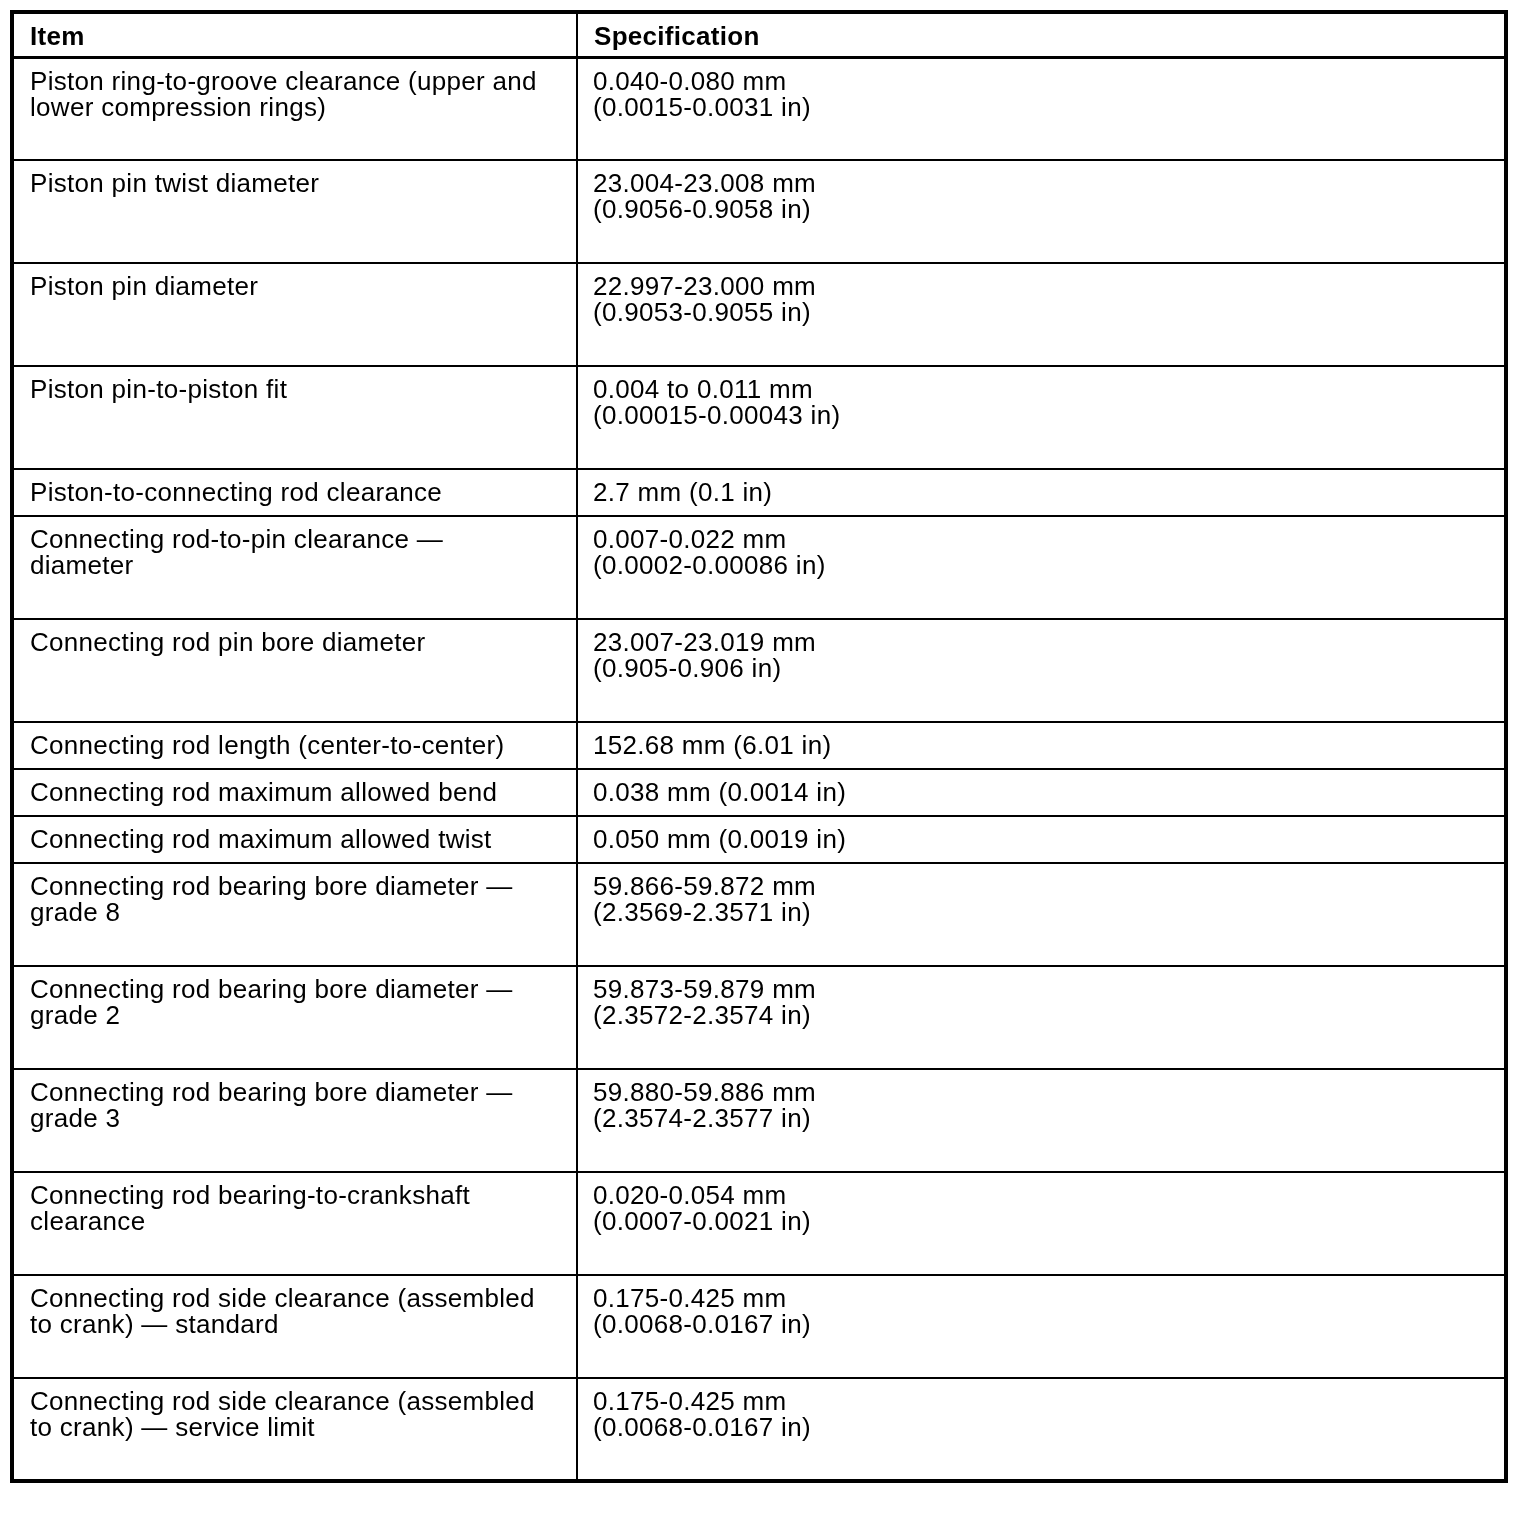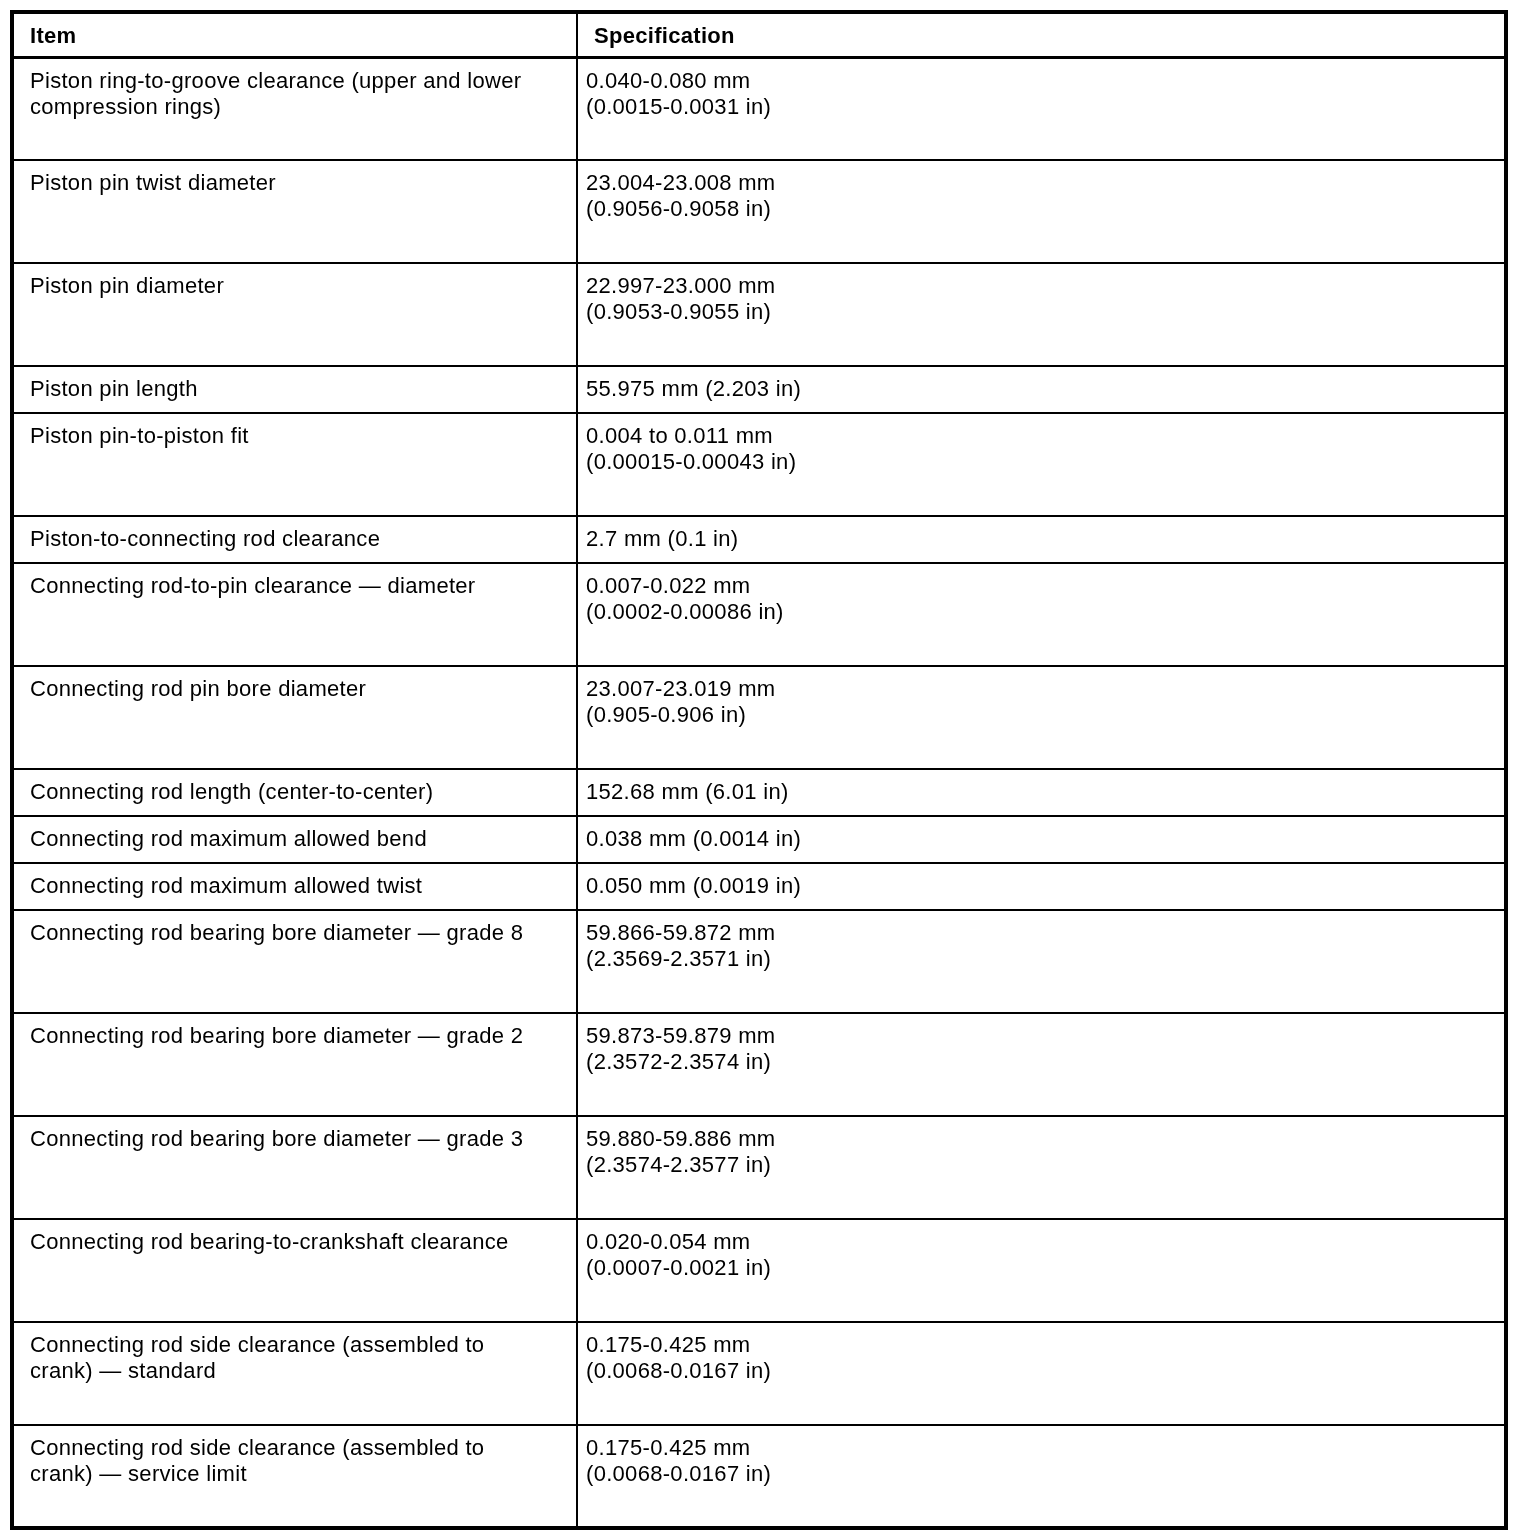--- a/index.html
+++ b/index.html
@@ -20,42 +20,42 @@
     border-collapse: collapse;
     table-layout: fixed;
     width: 1498px;
     border: 4px solid #000000;
   }
   col.col-item { width: 565px; }
   col.col-spec { width: auto; }
   th, td {
     border: 2px solid #000000;
     vertical-align: top;
-    font-size: 22px;
+    font-size: 26px;
     letter-spacing: 0.3px;
     line-height: 26px;
     color: #000000;
     box-sizing: border-box;
     overflow: hidden;
   }
   thead tr { height: 45px; }
   thead th {
     text-align: left;
     font-weight: bold;
     vertical-align: middle;
     padding: 2px 14px 0 16px;
     border-bottom: 3px solid #000000;
   }
   tr.tall { height: 103px; }
   tr.short { height: 47px; }
   td.item-cell {
     padding: 9px 30px 6px 16px;
   }
   td.spec-cell {
-    padding: 9px 14px 6px 8px;
+    padding: 9px 14px 6px 15px;
   }
   .spec-line + .spec-line {
   }
 </style>
 </head>
 <body>
 
 <div class="page">
   <table class="spec-table">
     <colgroup>
@@ -81,26 +81,20 @@
           <td class="spec-cell">
             <div class="spec-line">23.004-23.008 mm</div>
             <div class="spec-line">(0.9056-0.9058 in)</div>
           </td>
         </tr>
         <tr class="tall">
           <td class="item-cell">Piston pin diameter</td>
           <td class="spec-cell">
             <div class="spec-line">22.997-23.000 mm</div>
             <div class="spec-line">(0.9053-0.9055 in)</div>
-          </td>
-        </tr>
-        <tr class="short">
-          <td class="item-cell">Piston pin length</td>
-          <td class="spec-cell">
-            <div class="spec-line">55.975 mm (2.203 in)</div>
           </td>
         </tr>
         <tr class="tall">
           <td class="item-cell">Piston pin-to-piston fit</td>
           <td class="spec-cell">
             <div class="spec-line">0.004 to 0.011 mm</div>
             <div class="spec-line">(0.00015-0.00043 in)</div>
           </td>
         </tr>
         <tr class="short">

